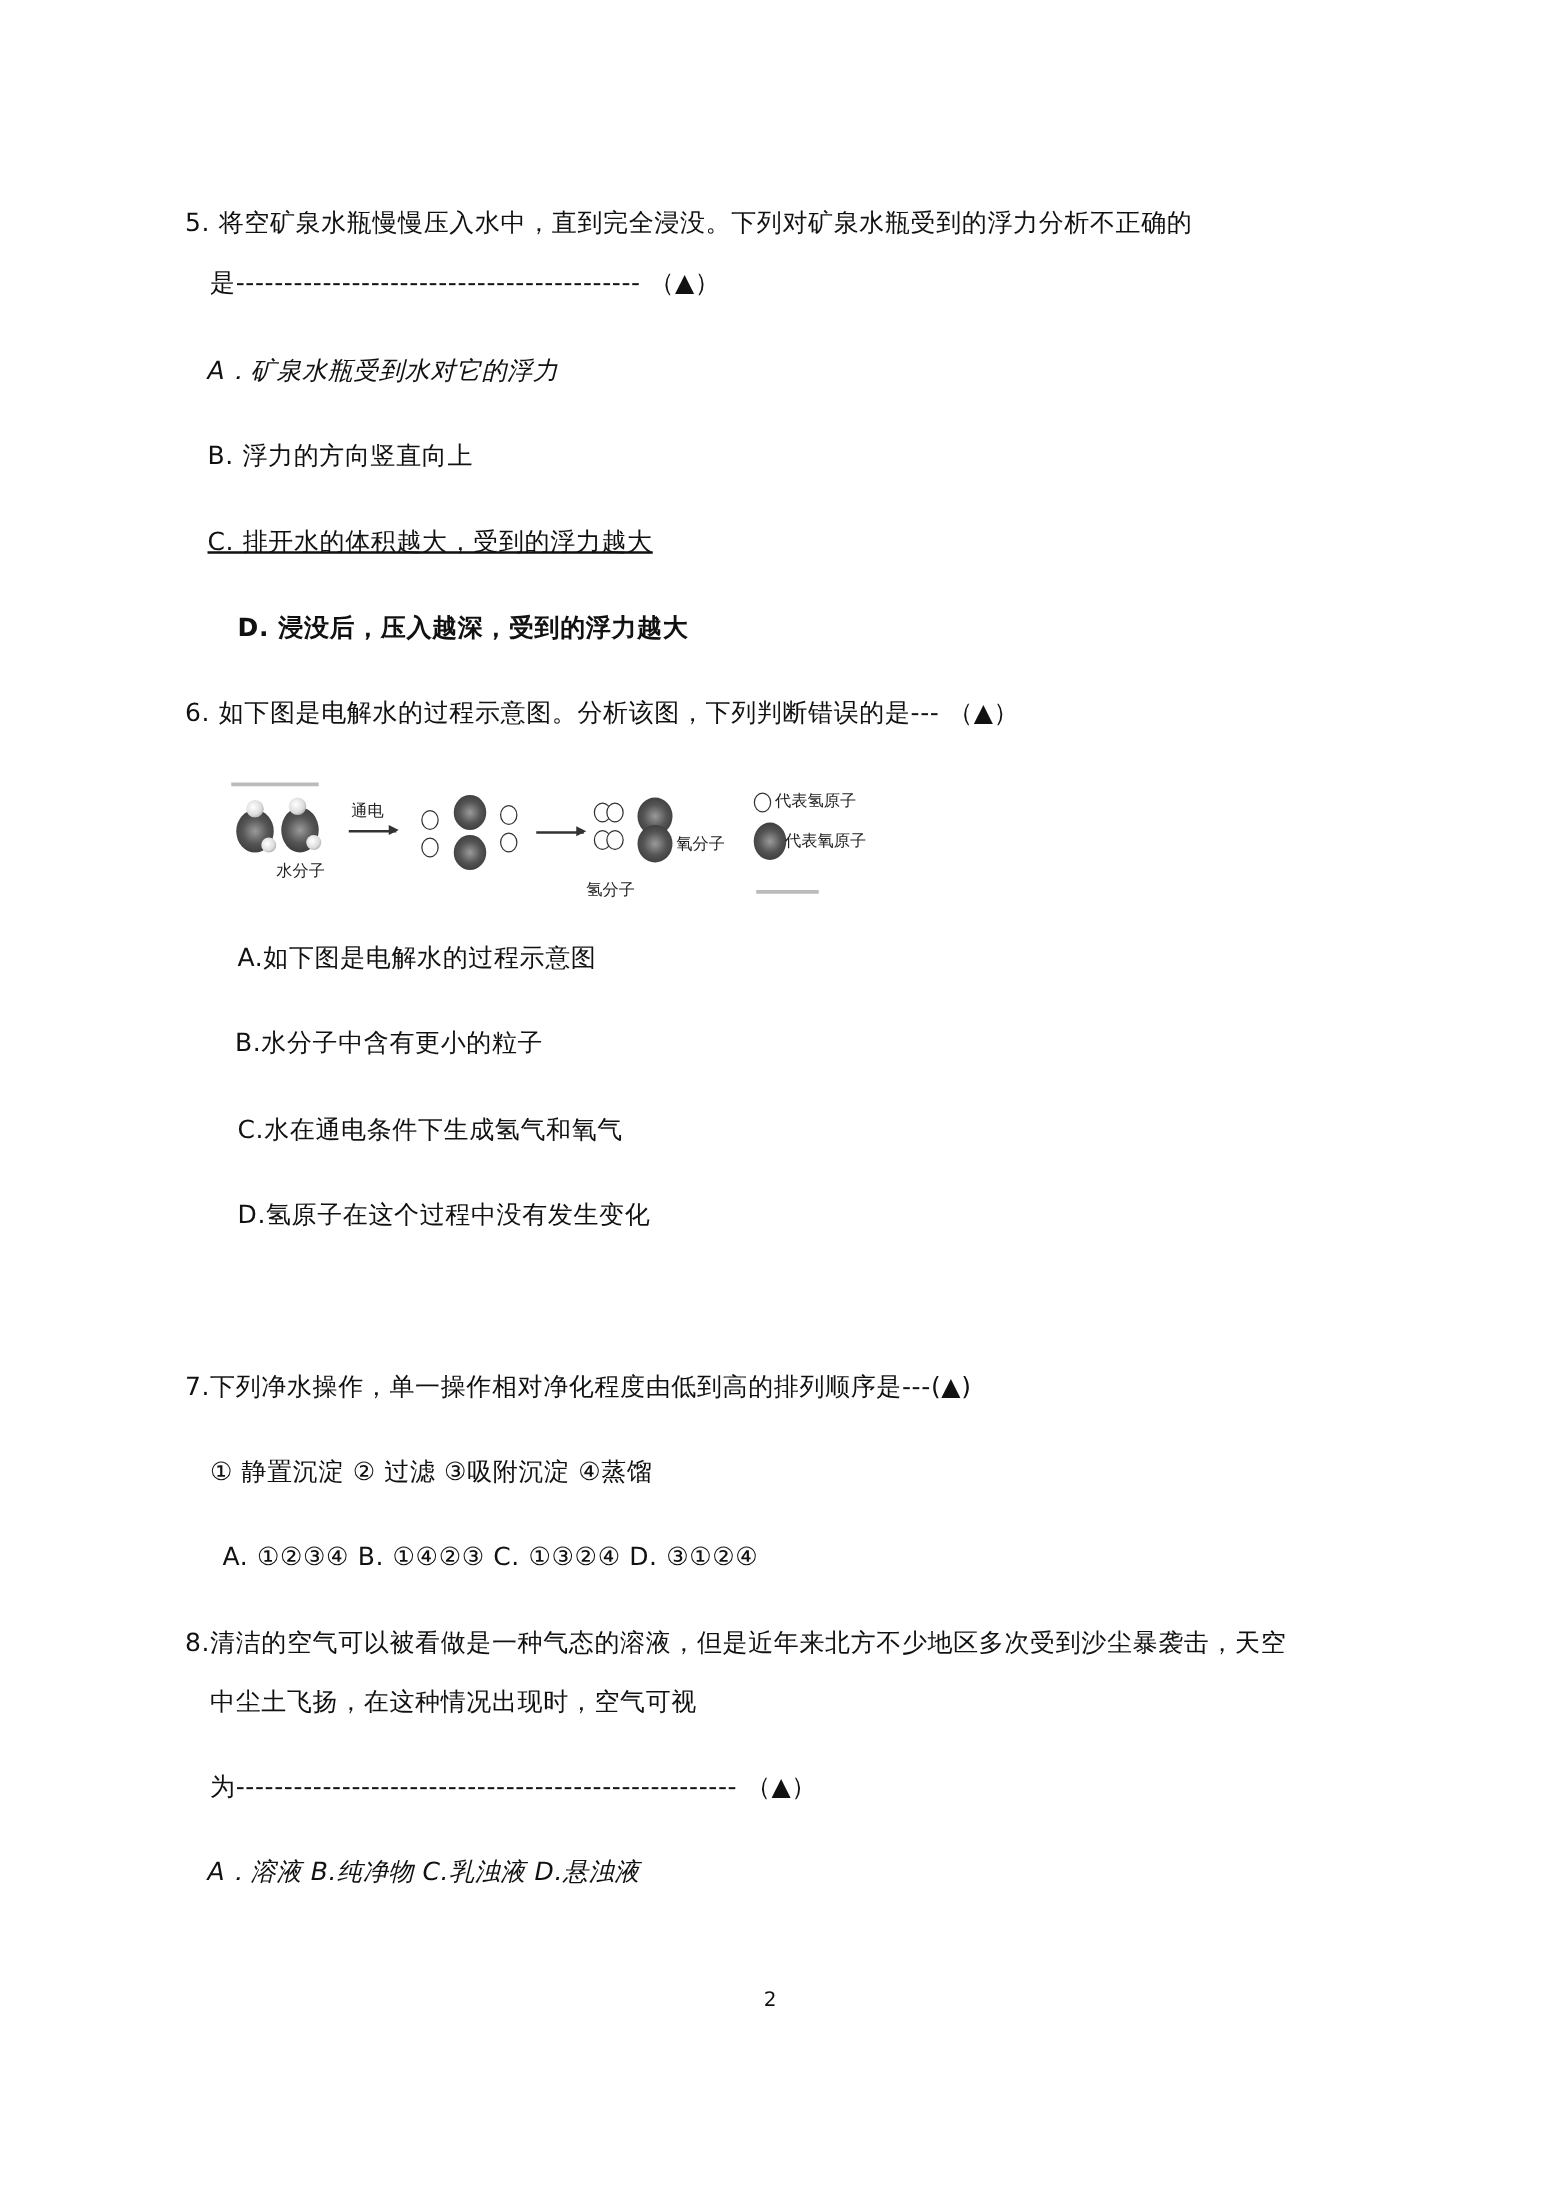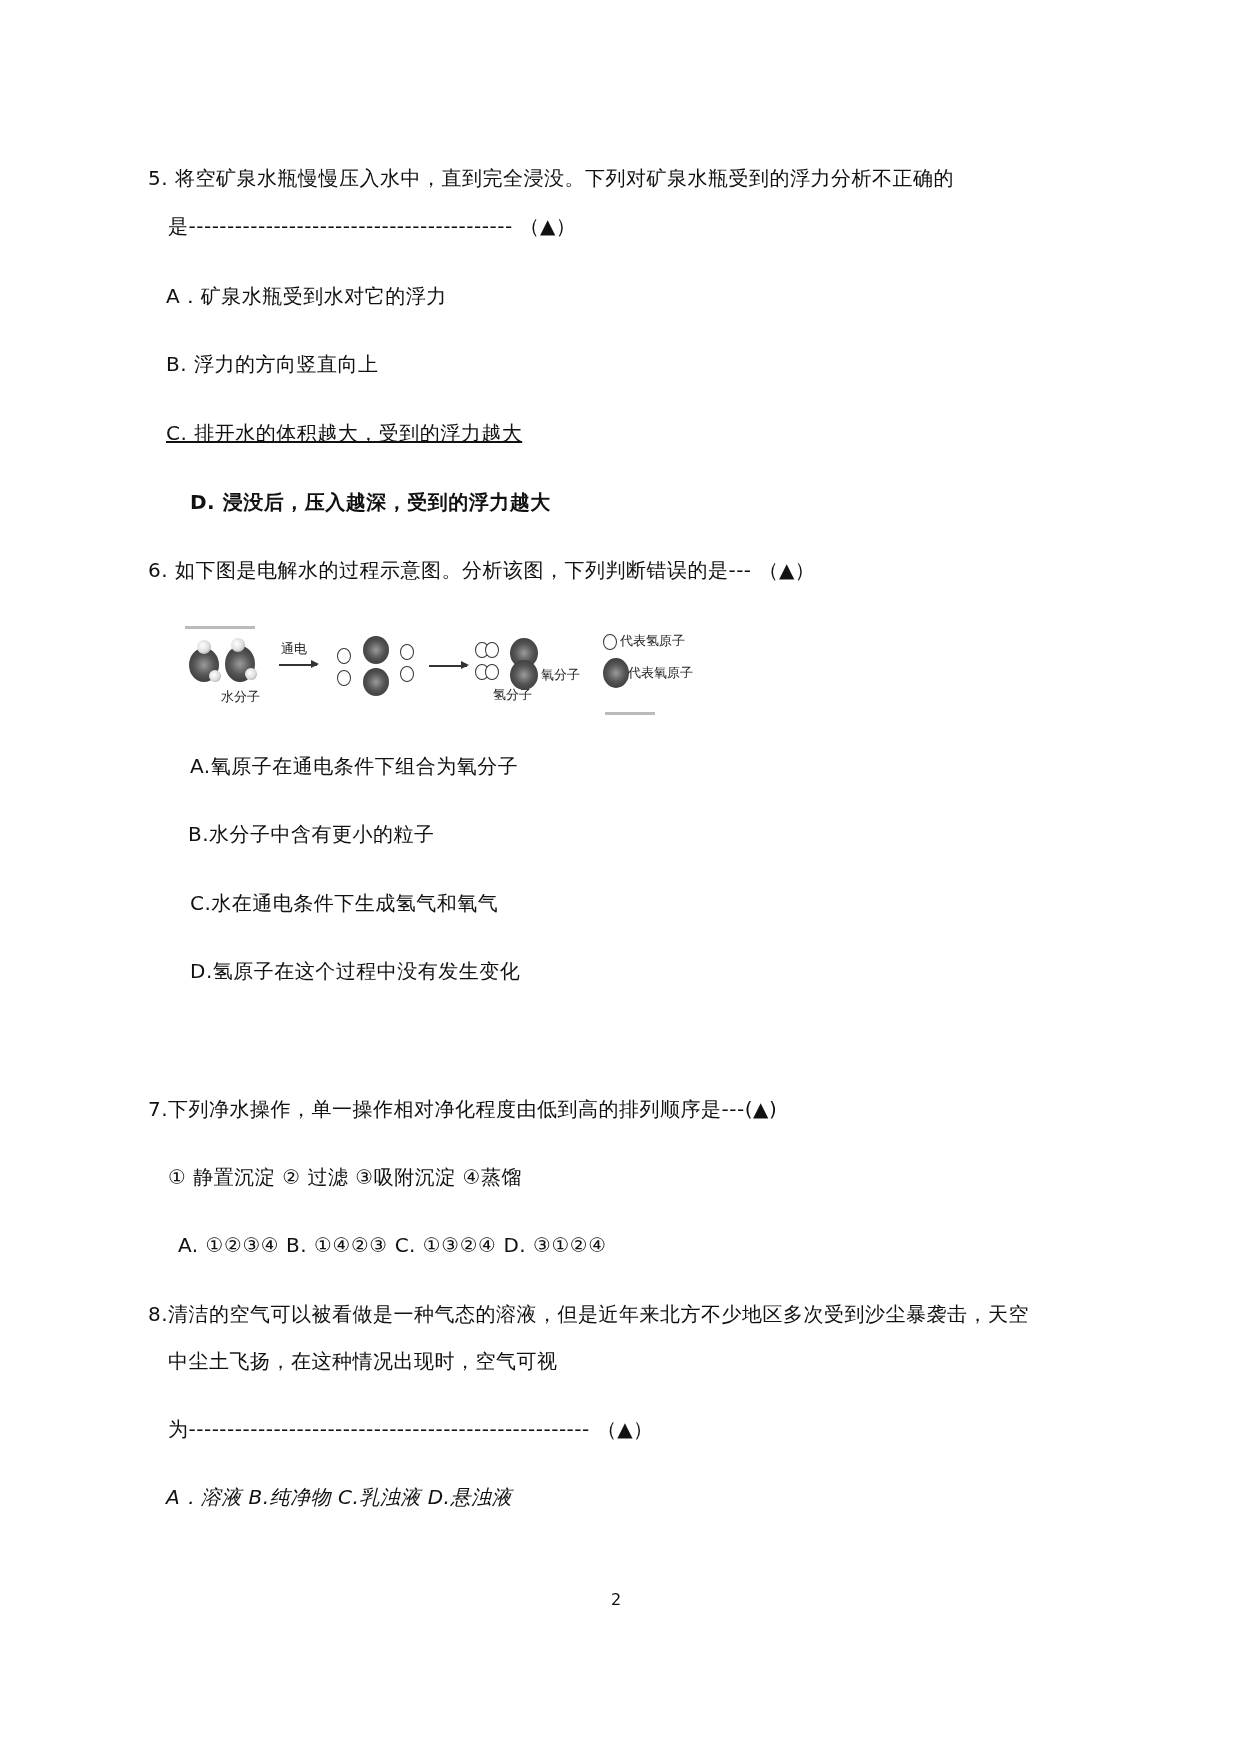--- a/index.html
+++ b/index.html
@@ -32,21 +32,21 @@
     border-left: 8px solid #333; border-top: 4.5px solid transparent; border-bottom: 4.5px solid transparent;
   }
   .scan-mark { position: absolute; height: 3px; background: #bbb; }
   .page-number { position: absolute; left: 611px; top: 1590px; font-size: 16px; }
 </style>
 </head>
 <body>
 
 <div class="line" style="left:148px; top:164px;">5. 将空矿泉水瓶慢慢压入水中，直到完全浸没。下列对矿泉水瓶受到的浮力分析不正确的</div>
 <div class="line" style="left:168px; top:212px;">是------------------------------------------ （▲）</div>
-<div class="line" style="left:166px; top:282px;">A．矿泉水瓶受到水对它的浮力</div>
+<div class="line" style="left:166px; top:282px;font-style:italic;">A．矿泉水瓶受到水对它的浮力</div>
 <div class="line" style="left:166px; top:350px;">B. 浮力的方向竖直向上</div>
 <div class="line" style="left:166px; top:419px;text-decoration:underline;">C. 排开水的体积越大，受到的浮力越大</div>
 <div class="line" style="left:190px; top:488px;font-weight:bold;">D. 浸没后，压入越深，受到的浮力越大</div>
 
 <div class="line" style="left:148px; top:556px;">6. 如下图是电解水的过程示意图。分析该图，下列判断错误的是--- （▲）</div>
 
 <div class="diagram">
   <div class="scan-mark" style="left:0; top:6px; width:70px;"></div>
 
   <div>
@@ -74,36 +74,36 @@
   <div class="arrow" style="left:244px; top:45px; width:38px;"></div>
 
   <div>
     <div class="atom-h" style="left:290px; top:22px; width:14px; height:16px;"></div>
     <div class="atom-h" style="left:300px; top:22px; width:14px; height:16px;"></div>
   </div>
   <div>
     <div class="atom-h" style="left:290px; top:44px; width:14px; height:16px;"></div>
     <div class="atom-h" style="left:300px; top:44px; width:14px; height:16px;"></div>
   </div>
-  <div class="dlabel" style="left:284px; top:66px;margin-left:24px;">氢分子</div>
+  <div class="dlabel" style="left:284px; top:83px;">氢分子</div>
 
   <div>
     <div class="atom-o" style="left:325px; top:18px; width:28px; height:30px;"></div>
     <div class="atom-o" style="left:325px; top:40px; width:28px; height:30px;"></div>
   </div>
   <div class="dlabel" style="left:356px; top:46px;text-align:center;">氧分子</div>
 
   <div class="atom-h" style="left:418px; top:14px; width:14px; height:16px;"></div>
   <div class="dlabel" style="left:435px; top:12px;">代表氢原子</div>
   <div class="atom-o" style="left:418px; top:38px; width:26px; height:30px;"></div>
   <div class="dlabel" style="left:443px; top:44px;">代表氧原子</div>
   <div class="scan-mark" style="left:420px; top:92px; width:50px;"></div>
 </div>
 
-<div class="line" style="left:190px; top:752px;">A.氧原子在通电条件下组合为氧分子</div>
+<div class="line" style="left:190px; top:752px;">A.如下图是电解水的过程示意图</div>
 <div class="line" style="left:188px; top:820px;">B.水分子中含有更小的粒子</div>
 <div class="line" style="left:190px; top:889px;">C.水在通电条件下生成氢气和氧气</div>
 <div class="line" style="left:190px; top:957px;">D.氢原子在这个过程中没有发生变化</div>
 
 <div class="line" style="left:148px; top:1095px;">7.下列净水操作，单一操作相对净化程度由低到高的排列顺序是---(▲)</div>
 <div class="line" style="left:168px; top:1163px;">① 静置沉淀  ② 过滤  ③吸附沉淀  ④蒸馏</div>
 <div class="line" style="left:178px; top:1231px;">A. ①②③④   B. ①④②③    C. ①③②④   D. ③①②④</div>
 
 <div class="line" style="left:148px; top:1300px;">8.清洁的空气可以被看做是一种气态的溶液，但是近年来北方不少地区多次受到沙尘暴袭击，天空</div>
 <div class="line" style="left:168px; top:1347px;">中尘土飞扬，在这种情况出现时，空气可视</div>

